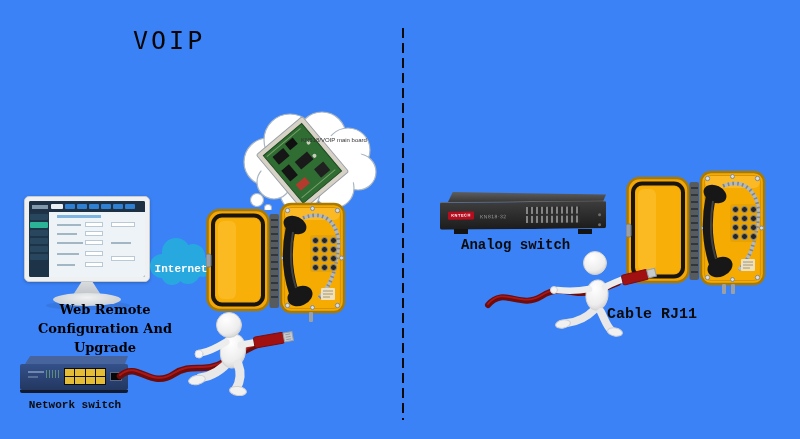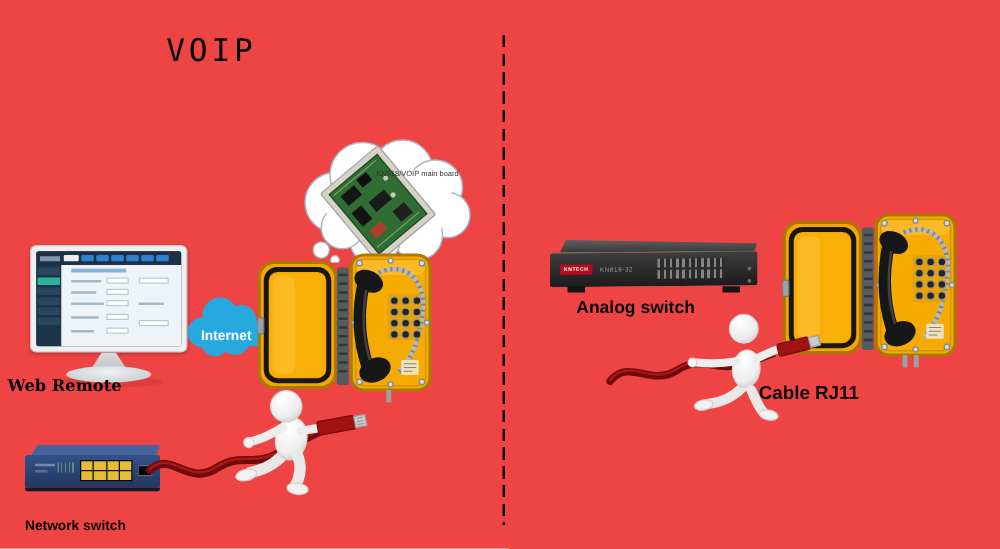--- a/index.html
+++ b/index.html
@@ -1,37 +1,37 @@
 <!DOCTYPE html>
 <html><head>
 <meta charset="utf-8">
 <style>
   html,body{margin:0;padding:0;background:#fff;}
-  #canvas{position:relative;width:800px;height:439px;background:#ef4444;overflow:hidden;
+  #canvas{position:relative;width:800px;height:439px;background:#3b82f6;overflow:hidden;
           font-family:"Liberation Sans",sans-serif;}
   #canvas *{box-sizing:border-box;}
   .abs{position:absolute;}
 
   
   .divider{left:402px;top:28px;width:2px;height:392px;
     background:repeating-linear-gradient(to bottom,#0a0a0a 0 10px,transparent 10px 15px);}
 
   
   .title{font-family:"DejaVu Sans Mono",monospace;color:#050505;font-weight:500;font-size:25px;letter-spacing:3px;}
   .title-left{left:133px;top:26px;}
   .title-right{left:506px;top:21px;letter-spacing:4px;}
 
   
-  .lab{font-family:Liberation Sans, sans-serif;font-weight:700;color:#0a0a0a;}
+  .lab{font-family:Liberation Mono, monospace;font-weight:700;color:#0a0a0a;}
   .pcb-label{left:301px;top:137px;width:70px;font-size:6px;font-weight:400;color:#333;
      font-family:"Liberation Sans",sans-serif;line-height:7px;}
   .internet-label{left:146px;top:263px;width:70px;text-align:center;font-size:11px;color:#fff;}
-  .caption{left:6px;top:300px;width:198px;font-family:"DejaVu Serif",serif;
+  .caption{left:6px;top:300px;width:198px;text-align:center;font-family:"DejaVu Serif",serif;
      font-weight:700;font-size:13px;color:#000;line-height:19px;}
-  .netswitch-label{left:20px;top:415px;width:110px;font-size:11px;}
+  .netswitch-label{left:20px;top:399px;width:110px;text-align:center;font-size:11px;}
   .cat5-label{left:244px;top:363px;font-size:15px;}
   .analog-label{left:461px;top:237px;font-size:14px;}
   .rj11-label{left:607px;top:306px;font-size:15px;}
 
   
   .monitor{left:24px;top:196px;width:128px;height:116px;}
   .mon-screen{position:absolute;left:0;top:0;width:126px;height:86px;background:#eef0f1;
      border:1px solid #c6cbcf;border-radius:5px;box-shadow:0 1px 3px rgba(0,0,0,.25);padding:4px;}
   .scr{position:relative;width:100%;height:100%;background:#182634;border-radius:2px;overflow:hidden;}
   .scr-top{height:11px;background:#1e3144;display:flex;align-items:center;}
@@ -174,20 +174,21 @@
               <i class="fb" style="left:36px;top:50px;width:18px;"></i>
           </div>
         </div>
       </div>
     </div>
     <div class="mon-neck"></div>
     <div class="mon-base"></div>
   </div>
   <div class="abs caption txt">
     <div>Web Remote</div>
+    <div>Configuration And Upgrade</div>
   </div>
 
   <svg class="abs" style="left:146px;top:234px;" width="70" height="54" viewBox="0 0 70 54">
     <g fill="#27a9e0">
       <circle cx="16" cy="32" r="12"></circle>
         <circle cx="30" cy="18" r="14"></circle>
         <circle cx="47" cy="22" r="12"></circle>
       <circle cx="57" cy="33" r="10"></circle>
         <circle cx="42" cy="38" r="12"></circle>
         <circle cx="26" cy="40" r="11"></circle>

